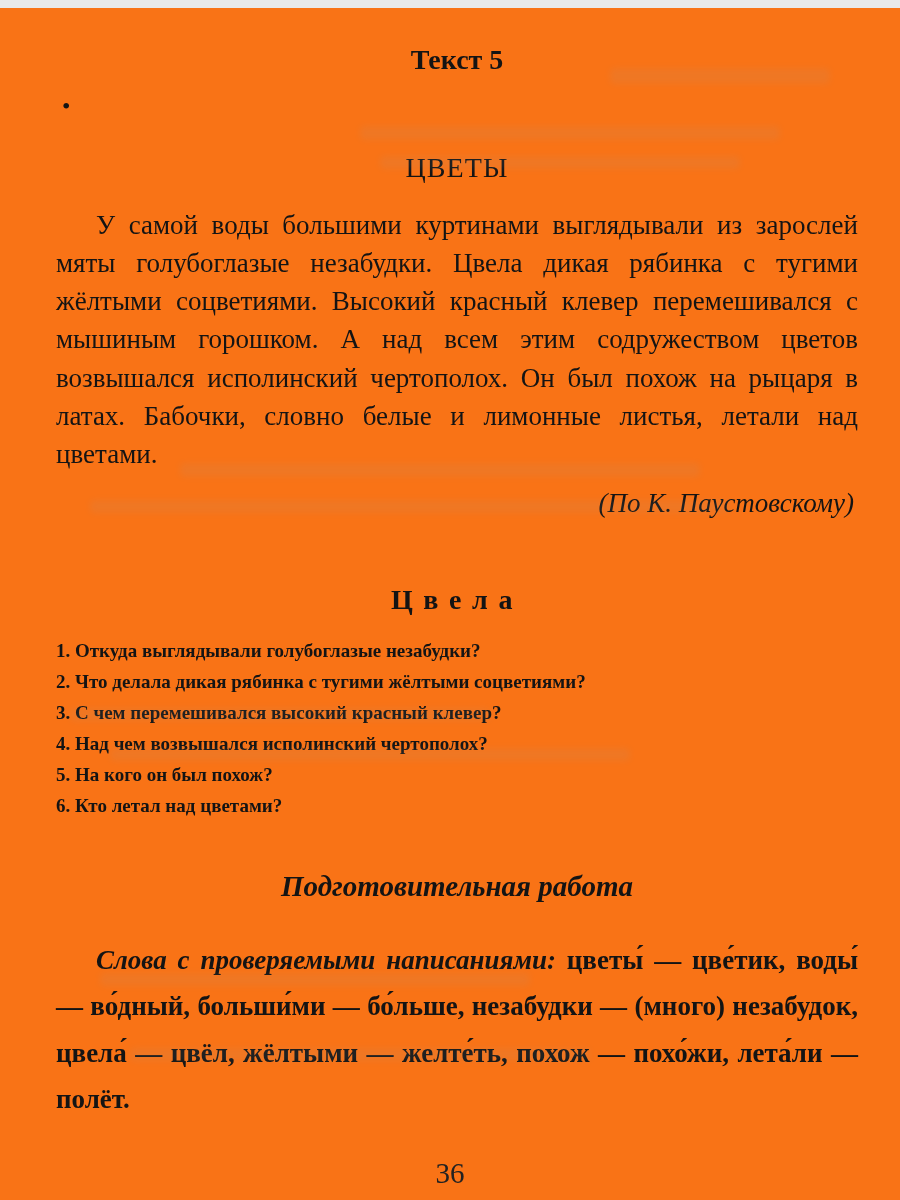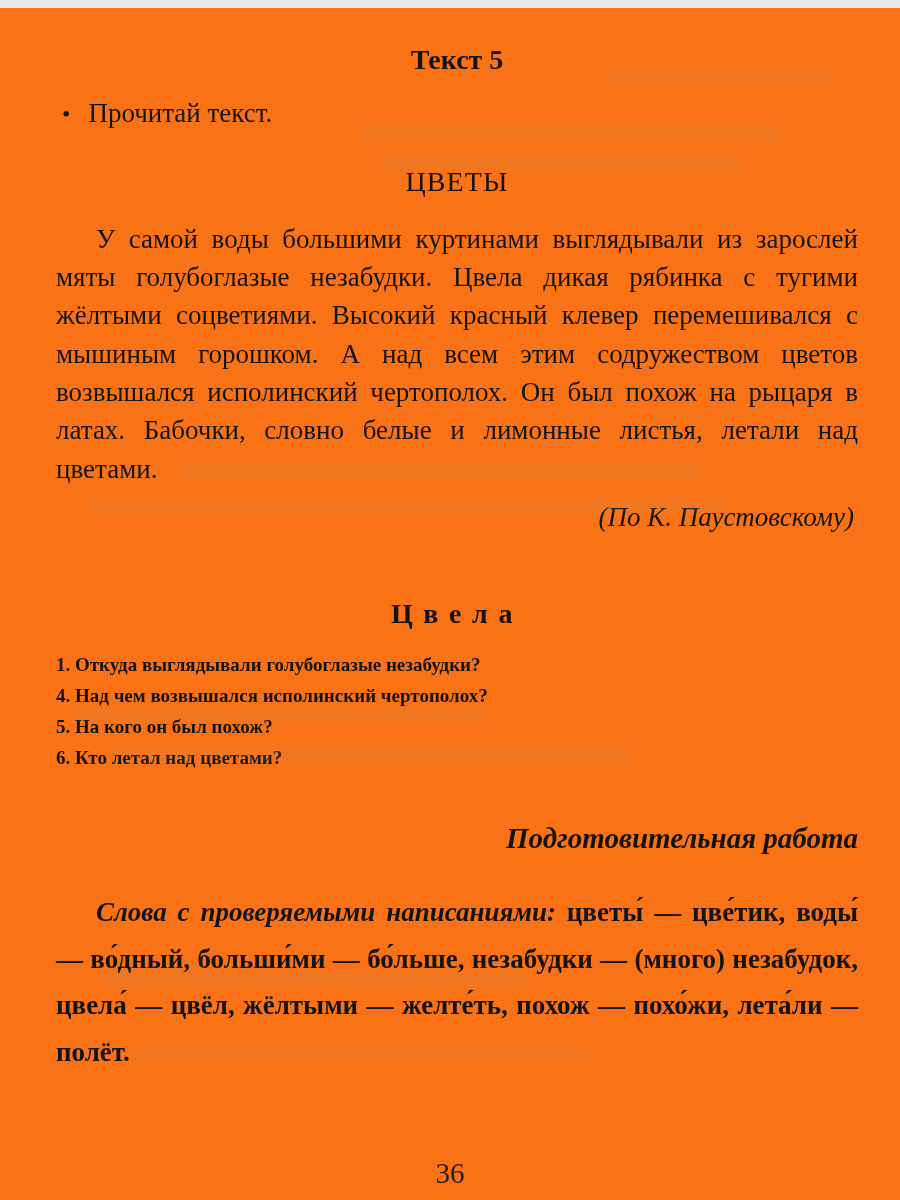--- a/index.html
+++ b/index.html
@@ -74,21 +74,21 @@
     list-style: none;
     margin: 0;
     padding: 0;
   }
   .plan-list li {
     margin: 0 0 4px 0;
     font-weight: bold;
     font-size: 19px;
   }
   .prep-title {
-    text-align: right;
+    text-align: center;
     font-weight: bold;
     font-style: italic;
     font-size: 29px;
     margin: 46px 0 30px 0;
   }
   .word-para {
     text-align: justify;
     text-indent: 40px;
     line-height: 1.72;
     margin: 0 0 28px 0;
@@ -119,33 +119,34 @@
   <div class="bleed" style="top:492px; left:90px; width:640px; height:13px;"></div>
   <div class="bleed" style="top:700px; left:70px; width:420px; height:13px;"></div>
   <div class="bleed" style="top:740px; left:110px; width:520px; height:13px;"></div>
   <div class="bleed" style="top:965px; left:100px; width:430px; height:13px;"></div>
   <div class="bleed" style="top:1040px; left:130px; width:460px; height:13px;"></div>
 
   <div class="lesson-title">Текст 5</div>
 
   <div class="instruction">
     <span class="bullet-glyph">•</span>
-    <span>Прочитай текст.</span>
   </div>
 
   <div class="story-title">ЦВЕТЫ</div>
 
   <p class="story-body">У самой воды большими куртинами выглядывали из зарослей мяты голубоглазые незабудки. Цвела дикая рябинка с тугими жёлтыми соцветиями. Высокий красный клевер перемешивался с мышиным горошком. А над всем этим содружеством цветов возвышался исполинский чертополох. Он был похож на рыцаря в латах. Бабочки, словно белые и лимонные листья, летали над цветами.</p>
 
   <div class="attribution">(По К. Паустовскому)</div>
 
   <div class="plan-title">Цвела</div>
 
   <ul class="plan-list">
     <li>1. Откуда выглядывали голубоглазые незабудки?</li>
+    <li>2. Что делала дикая рябинка с тугими жёлтыми соцветиями?</li>
+    <li>3. С чем перемешивался высокий красный клевер?</li>
     <li>4. Над чем возвышался исполинский чертополох?</li>
     <li>5. На кого он был похож?</li>
     <li>6. Кто летал над цветами?</li>
   </ul>
 
   <div class="prep-title">Подготовительная работа</div>
 
   <p class="word-para">
     <span class="label">Слова с проверяемыми написаниями:</span>
     <span>цветы́ — цве́тик, воды́ — во́дный, больши́ми — бо́льше, незабудки — (много) незабудок, цвела́ — цвёл, жёлтыми — желте́ть, похож — похо́жи, лета́ли — полёт.</span>

